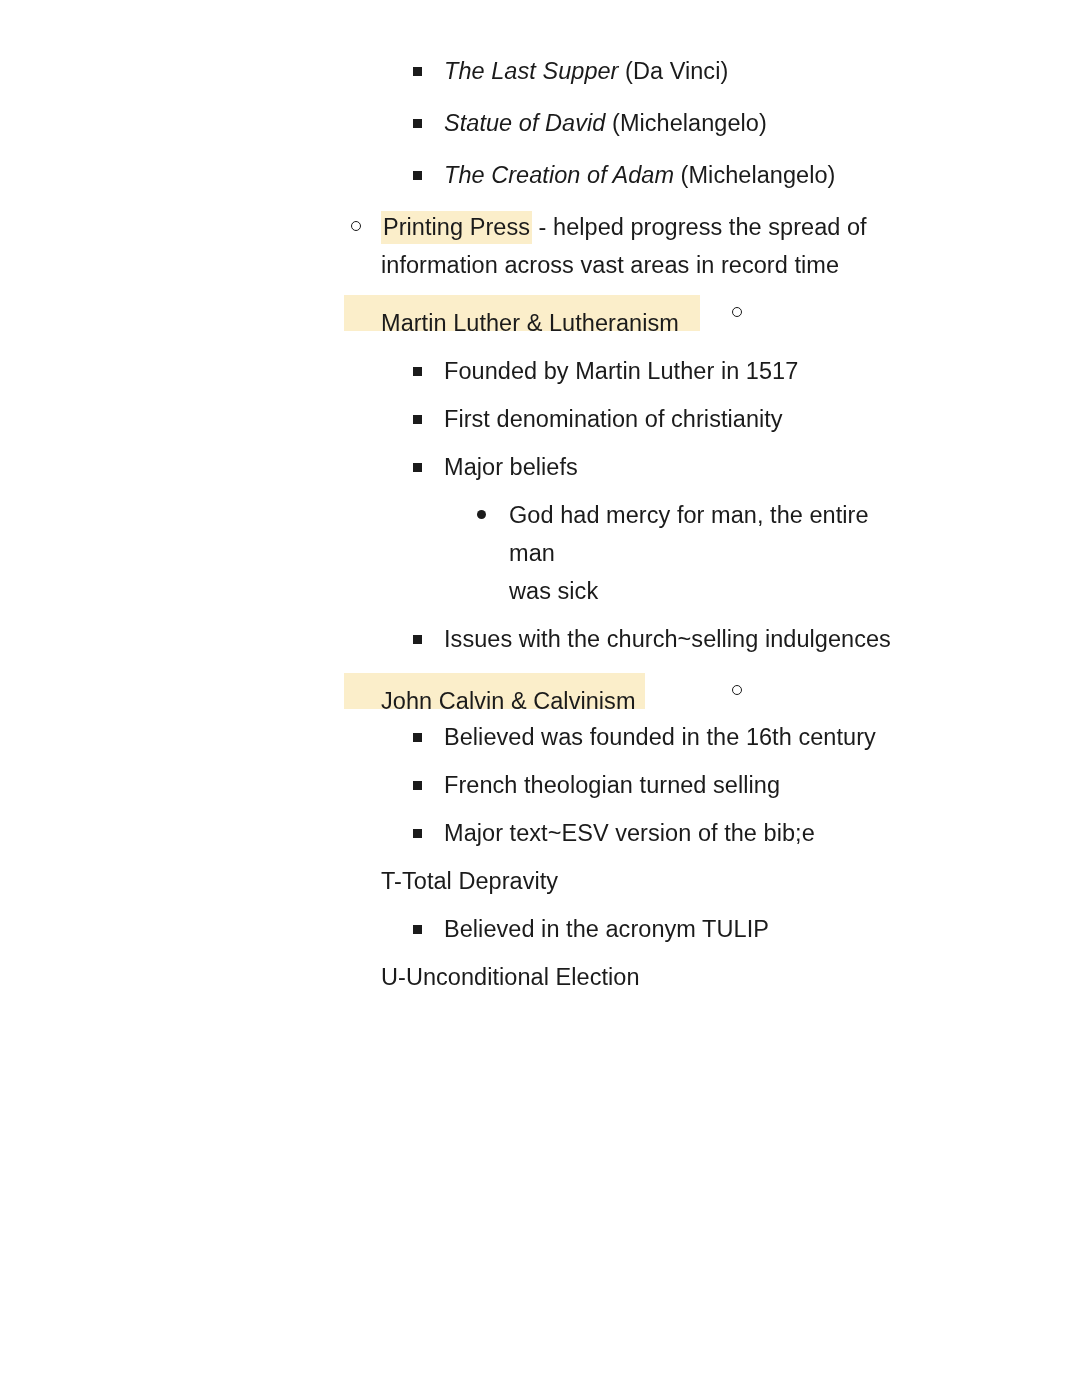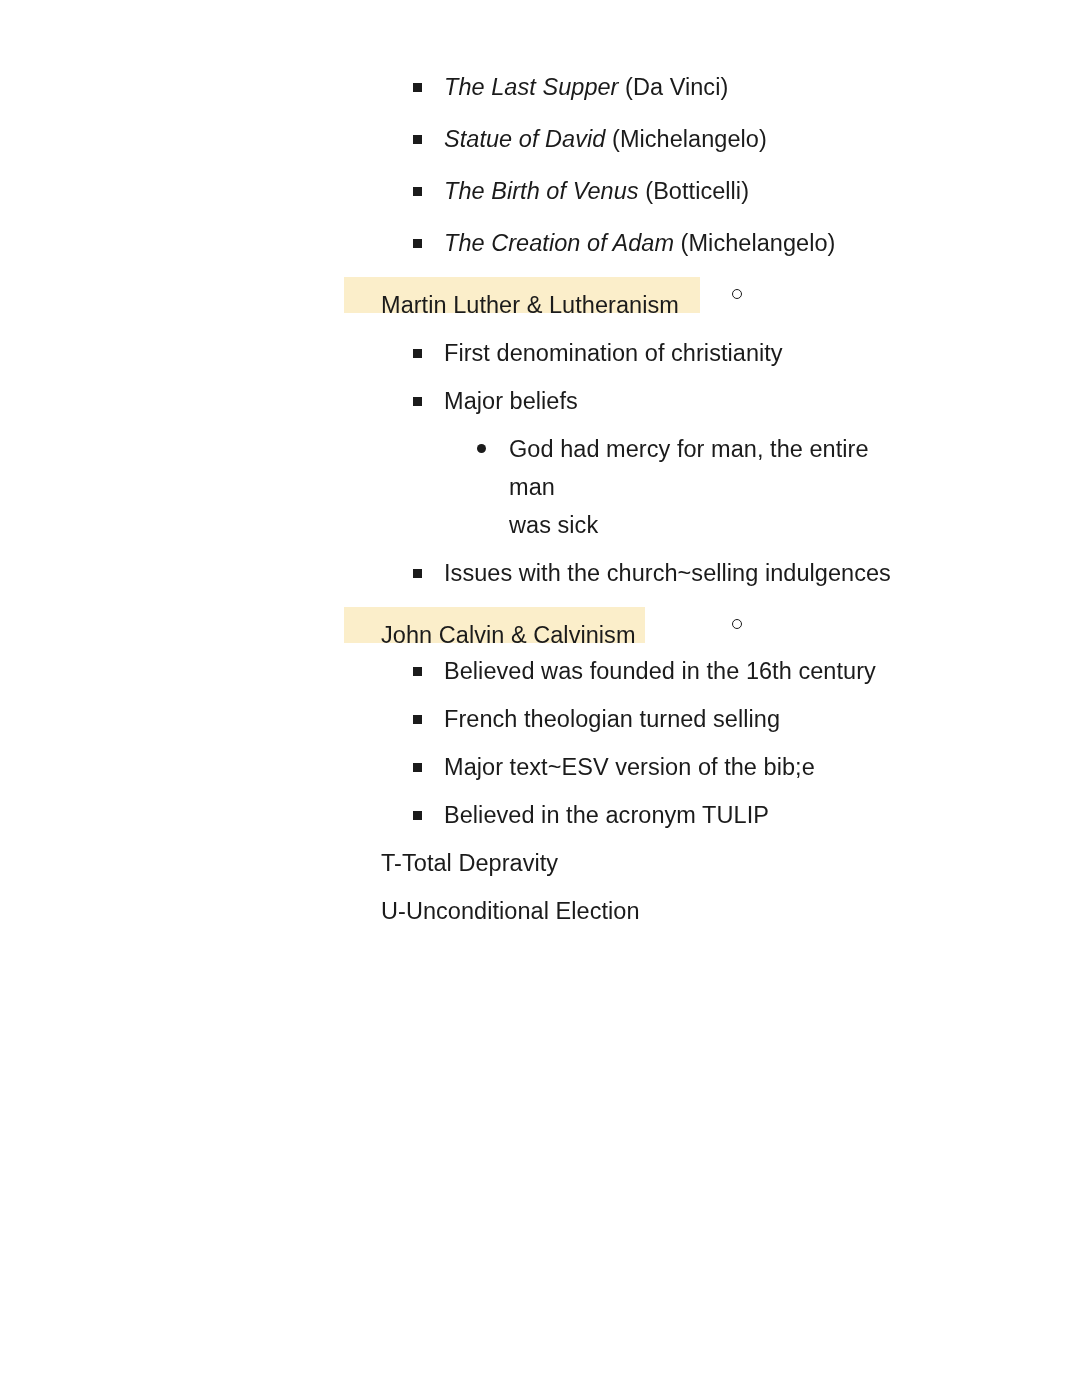--- a/index.html
+++ b/index.html
@@ -17,21 +17,21 @@
     -webkit-font-smoothing: antialiased;
     overflow: hidden;
   }
 
   .page {
     position: relative;
     width: 908px;
     height: 1397px;
     background: #ffffff;
     box-sizing: border-box;
-    padding-top: 68px;
+    padding-top: 52px;
   }
 
   .doc-body {
     position: relative;
   }
 
   
   .item {
     position: relative;
     display: block;
@@ -149,39 +149,40 @@
     <div class="item lvl2" style="margin-top:0;">
       <span class="marker"></span>
       <span class="txt"><span class="title-it">The Last Supper</span><span> (Da Vinci)</span></span>
     </div>
 
     <div class="item lvl2 gap-wide">
       <span class="marker"></span>
       <span class="txt"><span class="title-it">Statue of David</span><span> (Michelangelo)</span></span>
     </div>
 
+
     <div class="item lvl2 gap-wide">
       <span class="marker"></span>
-      <span class="txt"><span class="title-it">The Birth of Venus</span><span> (Botticelli)</span></span>
-    </div>
-
-    <div class="item lvl2 gap-wide">
-      <span class="marker"></span>
       <span class="txt"><span class="title-it">The Creation of Adam</span><span> (Michelangelo)</span></span>
     </div>
 
     <div class="item lvl1 gap-wide">
       <span class="marker"></span>
+      <span class="txt"><span class="hl">Printing Press</span><span> - helped progress the spread of</span><span class="wrap-line">information across vast areas in record time</span></span>
     </div>
 
     <div class="item lvl1 row-hl w-luther gap-normal">
       <span class="marker"></span>
       <span class="txt">Martin Luther &amp; Lutheranism</span>
     </div>
 
+    <div class="item lvl2 gap-normal">
+      <span class="marker"></span>
+      <span class="txt">Founded by Martin Luther in 1517</span>
+    </div>
 
 
     <div class="item lvl2 gap-normal">
       <span class="marker"></span>
       <span class="txt">First denomination of christianity</span>
     </div>
 
     <div class="item lvl2 gap-normal">
       <span class="marker"></span>
       <span class="txt">Major beliefs</span>
@@ -210,29 +211,29 @@
 
 
     <div class="item lvl2 gap-normal">
       <span class="marker"></span>
       <span class="txt">French theologian turned selling</span>
     </div>
 
     <div class="item lvl2 gap-normal">
       <span class="marker"></span>
       <span class="txt">Major text~ESV version of the bib;e</span>
-    </div>
-
-    <div class="item lvl2 gap-normal">
-      <span class="marker"></span>
-      <span class="txt">Believed in the acronym TULIP</span>
     </div>
 
     <div class="item plain gap-normal">
       <span class="txt">T-Total Depravity</span>
     </div>
 
+    <div class="item lvl2 gap-normal">
+      <span class="marker"></span>
+      <span class="txt">Believed in the acronym TULIP</span>
+    </div>
+
     <div class="item plain gap-normal">
       <span class="txt">U-Unconditional Election</span>
     </div>
 
   </div>
 </div>
 
 </body></html>

